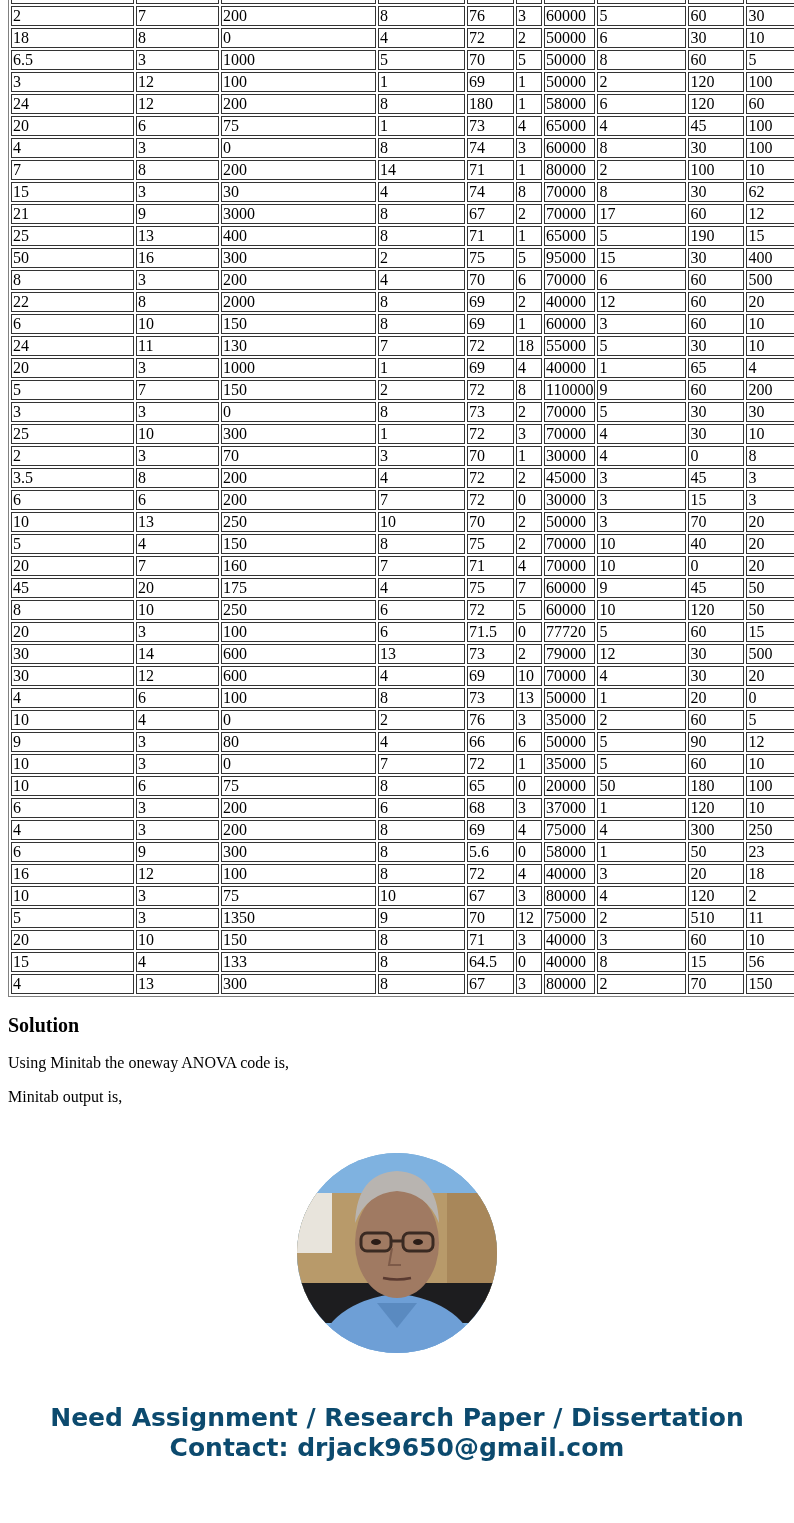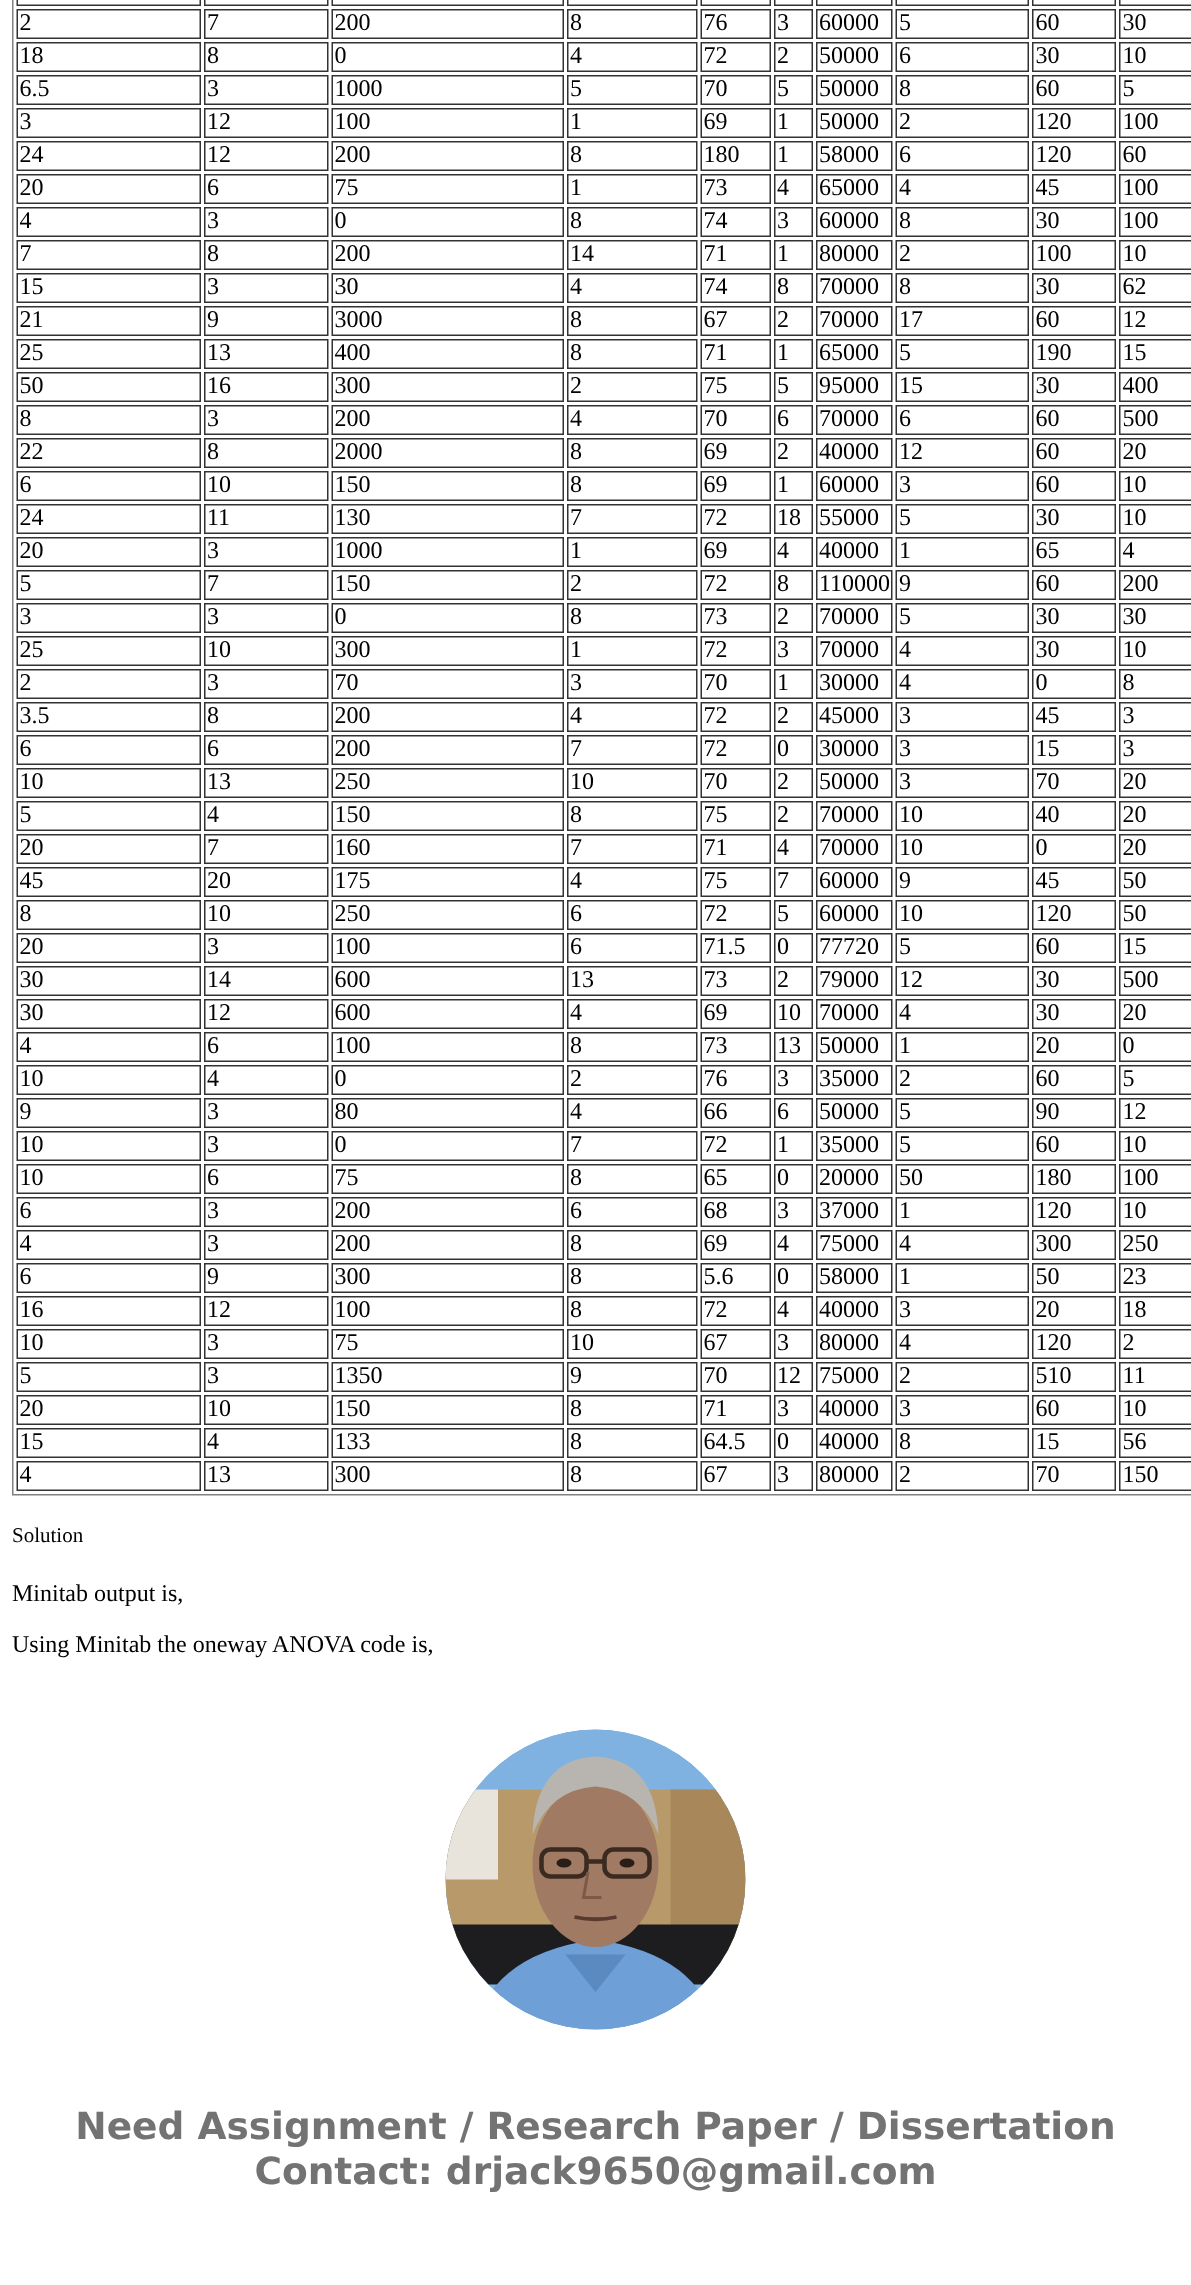--- a/index.html
+++ b/index.html
@@ -52,22 +52,22 @@
     .c10 { width: 70px; }
 
     .solution {
       position: absolute;
       left: 8px;
       top: 1014px;
       width: 780px;
     }
     .solution h3 {
       font-family: "Liberation Serif", serif;
-      font-size: 14px;
-      font-weight: normal;
+      font-size: 20px;
+      font-weight: bold;
       margin: 0 0 16px 0;
       line-height: 22px;
     }
     .solution p {
       margin: 0 0 12px 0;
       line-height: 22px;
     }
     .avatar {
       position: absolute;
       left: 297px;
@@ -82,21 +82,21 @@
     .promo {
       position: absolute;
       left: 0;
       top: 1403px;
       width: 794px;
       text-align: center;
       font-family: "DejaVu Sans", sans-serif;
       font-weight: bold;
       font-size: 25px;
       line-height: 30px;
-      color: #737373;
+      color: #0c4a6e;
     }
     .promo div { margin: 0; }
   </style>
 </head>
 <body>
 
 <div class="table-wrap">
   <table class="data-table">
     <colgroup>
       <col class="c1">
@@ -662,22 +662,22 @@
           <td class="c8">2</td>
           <td class="c9">70</td>
           <td class="c10">150</td>
         </tr>
       </tbody>
   </table>
 </div>
 
 <div class="solution">
   <h3>Solution</h3>
+  <p>Using Minitab the oneway ANOVA code is,</p>
   <p>Minitab output is,</p>
-  <p>Using Minitab the oneway ANOVA code is,</p>
 </div>
 
 <div class="avatar">
   <svg width="200" height="200" viewBox="0 0 200 200">
     <rect x="0" y="0" width="200" height="200" fill="#7fb2e0"></rect>
     <rect x="0" y="40" width="200" height="110" fill="#b89a6a"></rect>
     <rect x="0" y="40" width="35" height="60" fill="#e8e4dc"></rect>
     <rect x="150" y="40" width="50" height="110" fill="#a8875a"></rect>
     <rect x="0" y="130" width="200" height="40" fill="#1d1d1f"></rect>
     <path d="M20 200 Q30 150 100 140 Q170 150 180 200 Z" fill="#6e9fd6"></path>

